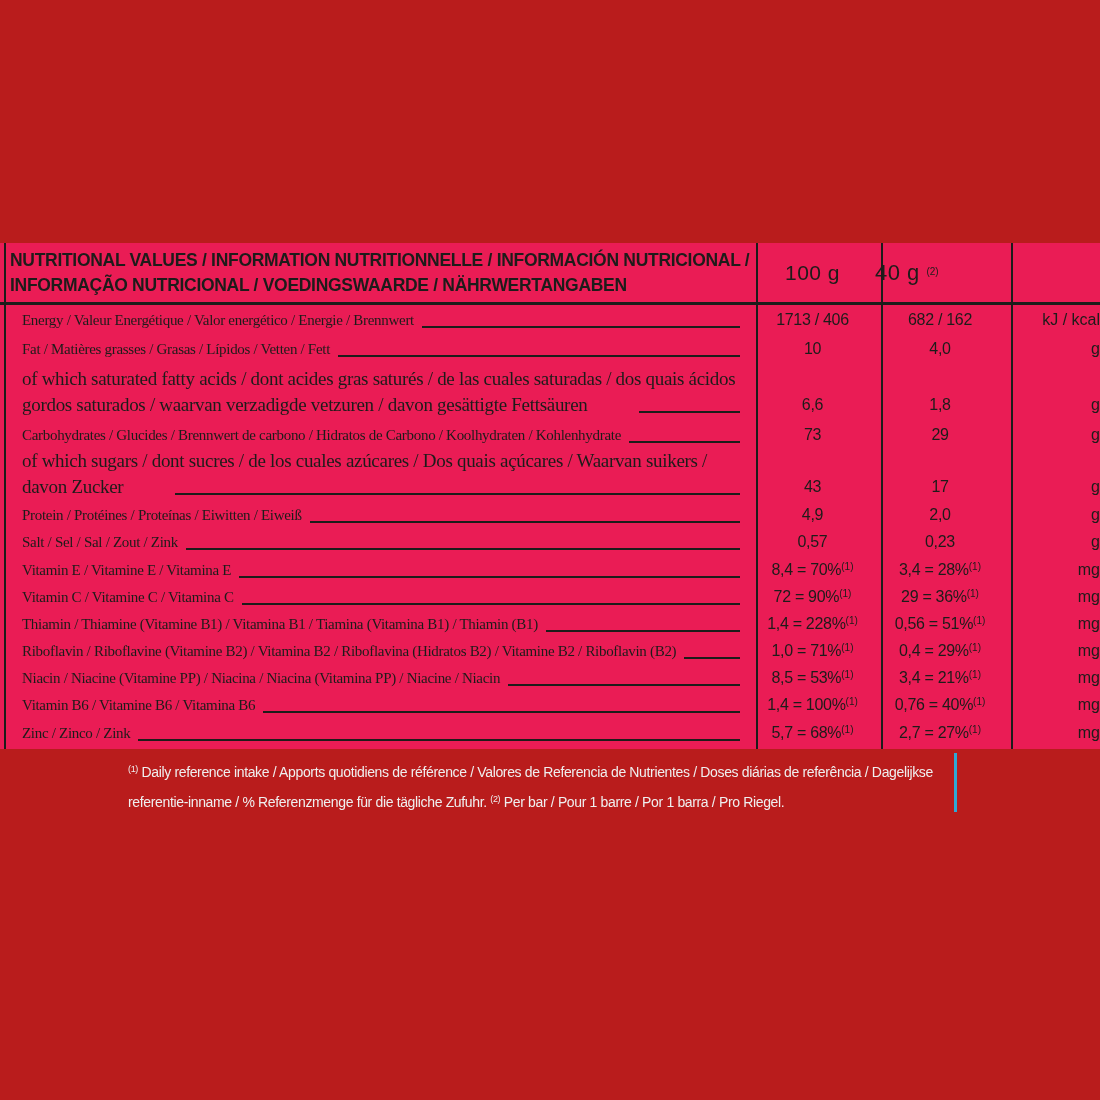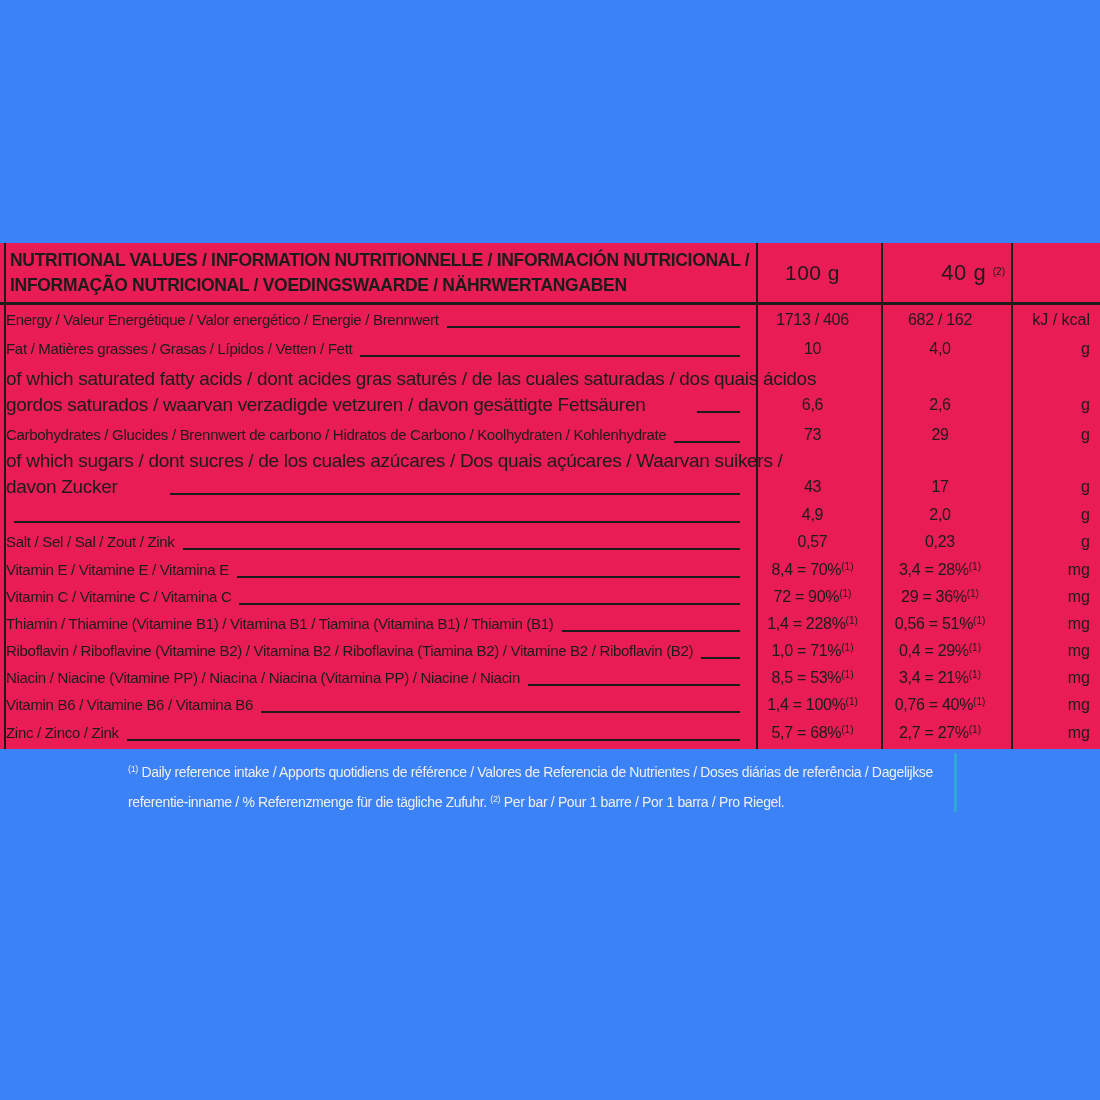--- a/index.html
+++ b/index.html
@@ -1,37 +1,37 @@
 <!DOCTYPE html>
 <html><head>
 <meta charset="utf-8">
 <style>
   html,body{margin:0;padding:0;background:#000;}
-  .stage{position:relative;width:1100px;height:1100px;background:#3b82f6;overflow:hidden;
+  .stage{position:relative;width:1100px;height:1100px;background:#b91c1c;overflow:hidden;
          font-family:"Liberation Sans",sans-serif;}
   .label-panel{position:absolute;left:0;top:243px;width:1100px;height:506px;background:#ea1c55;color:#1d1c1a;}
   .v-border{position:absolute;top:0;bottom:0;width:2px;background:#1d1c1a;}
   .vb-left{left:4px;} .vb-1{left:756px;} .vb-2{left:881px;} .vb-3{left:1011px;}
   .content{position:absolute;left:6px;top:0;right:0;}
   .h-row{display:flex;height:59px;align-items:center;}
   .h-label{width:744px;padding-left:4px;box-sizing:border-box;font-weight:bold;font-size:17.5px;line-height:25px;letter-spacing:-0.3px;}
   .h-100{width:125px;text-align:center;font-size:21px;letter-spacing:0.5px;}
-  .h-40{width:130px;text-align:right;font-size:22px;letter-spacing:0.5px;}
+  .h-40{width:130px;text-align:left;font-size:22px;letter-spacing:0.5px;}
   .h-unit{flex:1;}
   .header-rule{height:3px;background:#1d1c1a;margin-left:-6px;}
   .t-row{display:flex;align-items:flex-end;}
   .rh27{height:27px}.rh28{height:28px}.rh29{height:29px}.rh30{height:30px}.rh52{height:52px}.rh56{height:56px}
-  .c-label{width:744px;box-sizing:border-box;padding-left:0;display:flex;font-size:15px;letter-spacing:-0.3px;line-height:26px;white-space:nowrap;}
+  .c-label{width:744px;box-sizing:border-box;padding-left:16px;display:flex;font-size:15px;letter-spacing:-0.3px;line-height:26px;white-space:nowrap;font-family:Liberation Serif, serif;}
   .c-label.two{display:block;}
   .lbl-line{font-size:19px;letter-spacing:-0.3px;line-height:26px;white-space:nowrap;}
   .lbl-last{display:flex;gap:44px;}
   .fill{flex:1 1 auto;min-width:10px;height:0;border-bottom:2px solid #1d1c1a;align-self:flex-end;margin:0 10px 5px 8px;}
   .c-100{width:125px;text-align:center;font-size:16px;line-height:26px;letter-spacing:-0.3px;}
   .c-40{width:130px;text-align:center;font-size:16px;line-height:26px;letter-spacing:-0.3px;}
-  .c-unit{flex:1;text-align:right;padding-right:10px;font-size:16px;line-height:26px;}
+  .c-unit{flex:1;text-align:right;padding-right:0;font-size:16px;line-height:26px;}
   .sup{font-size:10px;vertical-align:5px;letter-spacing:0;}
   .footnote{position:absolute;left:128px;top:756px;color:#efefef;font-size:14px;letter-spacing:-0.35px;line-height:27px;}
   .footnote div{white-space:nowrap;}
   .fn-sup{font-size:9px;vertical-align:5px;}
   .print-mark{position:absolute;left:954px;top:753px;width:3px;height:59px;background:#2fa8d5;}
 </style>
 </head>
 <body>
 
 <div class="stage">
@@ -76,21 +76,21 @@
 
       <div class="t-row rh56">
         <div class="c-label two">
           <div class="lbl-line">of which saturated fatty acids / dont acides gras saturés / de las cuales saturadas / dos quais ácidos</div>
           <div class="lbl-last">
               <span class="lbl-line">gordos saturados / waarvan verzadigde vetzuren / davon gesättigte Fettsäuren</span>
               <span class="fill"></span>
             </div>
         </div>
         <div class="c-100"><span>6,6</span></div>
-        <div class="c-40"><span>2,6</span></div>
+        <div class="c-40"><span>1,8</span></div>
         <div class="c-unit">g</div>
       </div>
 
       <div class="t-row rh30">
         <div class="c-label">
             <span>Carbohydrates / Glucides / Brennwert de carbono / Hidratos de Carbono / Koolhydraten / Kohlenhydrate</span>
             <span class="fill"></span>
           </div>
         <div class="c-100"><span>73</span></div>
         <div class="c-40"><span>29</span></div>
@@ -105,20 +105,21 @@
               <span class="fill"></span>
             </div>
         </div>
         <div class="c-100"><span>43</span></div>
         <div class="c-40"><span>17</span></div>
         <div class="c-unit">g</div>
       </div>
 
       <div class="t-row rh28">
         <div class="c-label">
+            <span>Protein / Protéines / Proteínas  / Eiwitten / Eiweiß</span>
             <span class="fill"></span>
           </div>
         <div class="c-100"><span>4,9</span></div>
         <div class="c-40"><span>2,0</span></div>
         <div class="c-unit">g</div>
       </div>
 
       <div class="t-row rh27">
         <div class="c-label">
             <span>Salt / Sel / Sal / Zout / Zink</span>
@@ -154,21 +155,21 @@
             <span>Thiamin / Thiamine (Vitamine B1) / Vitamina B1 / Tiamina (Vitamina B1) / Thiamin (B1)</span>
             <span class="fill"></span>
           </div>
         <div class="c-100"><span>1,4 = 228%</span><span class="sup">(1)</span></div>
         <div class="c-40"><span>0,56 = 51%</span><span class="sup">(1)</span></div>
         <div class="c-unit">mg</div>
       </div>
 
       <div class="t-row rh27">
         <div class="c-label">
-            <span>Riboflavin / Riboflavine (Vitamine B2) / Vitamina B2 / Riboflavina (Tiamina B2) / Vitamine B2 / Riboflavin (B2)</span>
+            <span>Riboflavin / Riboflavine (Vitamine B2) / Vitamina B2 / Riboflavina (Hidratos B2) / Vitamine B2 / Riboflavin (B2)</span>
             <span class="fill"></span>
           </div>
         <div class="c-100"><span>1,0 = 71%</span><span class="sup">(1)</span></div>
         <div class="c-40"><span>0,4 = 29%</span><span class="sup">(1)</span></div>
         <div class="c-unit">mg</div>
       </div>
 
       <div class="t-row rh27">
         <div class="c-label">
             <span>Niacin / Niacine (Vitamine PP) / Niacina / Niacina (Vitamina PP) / Niacine / Niacin</span>

